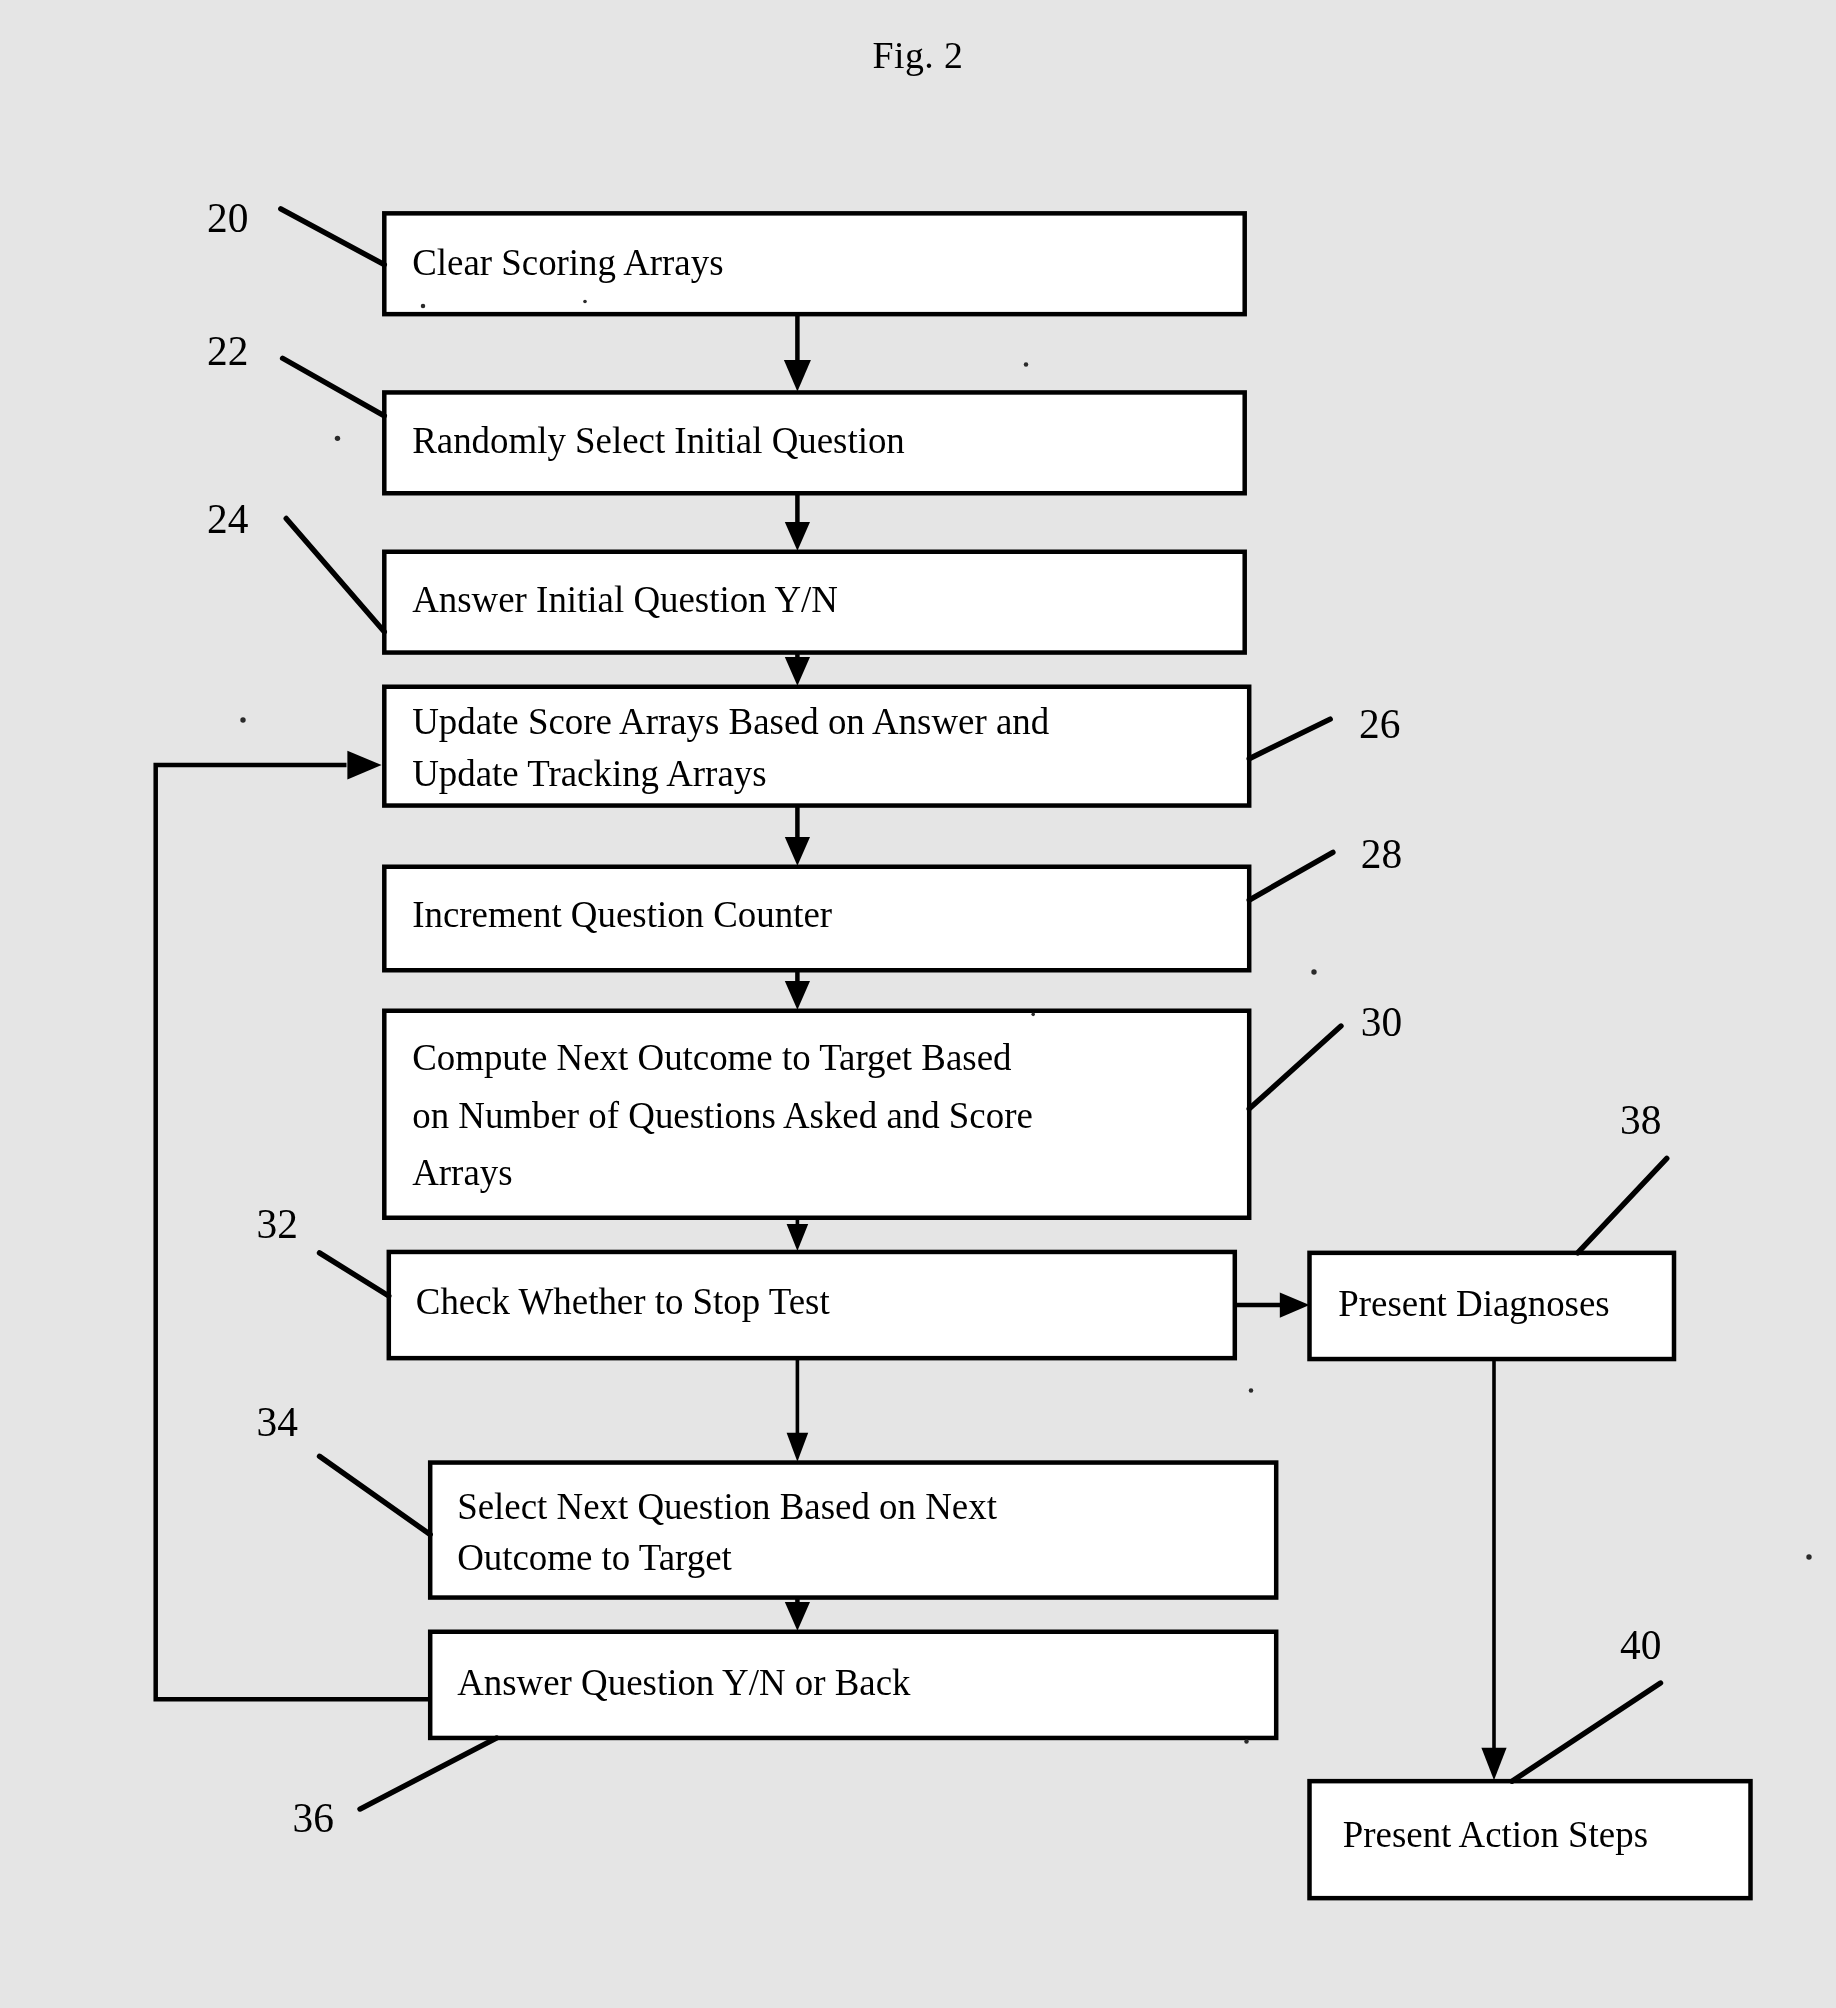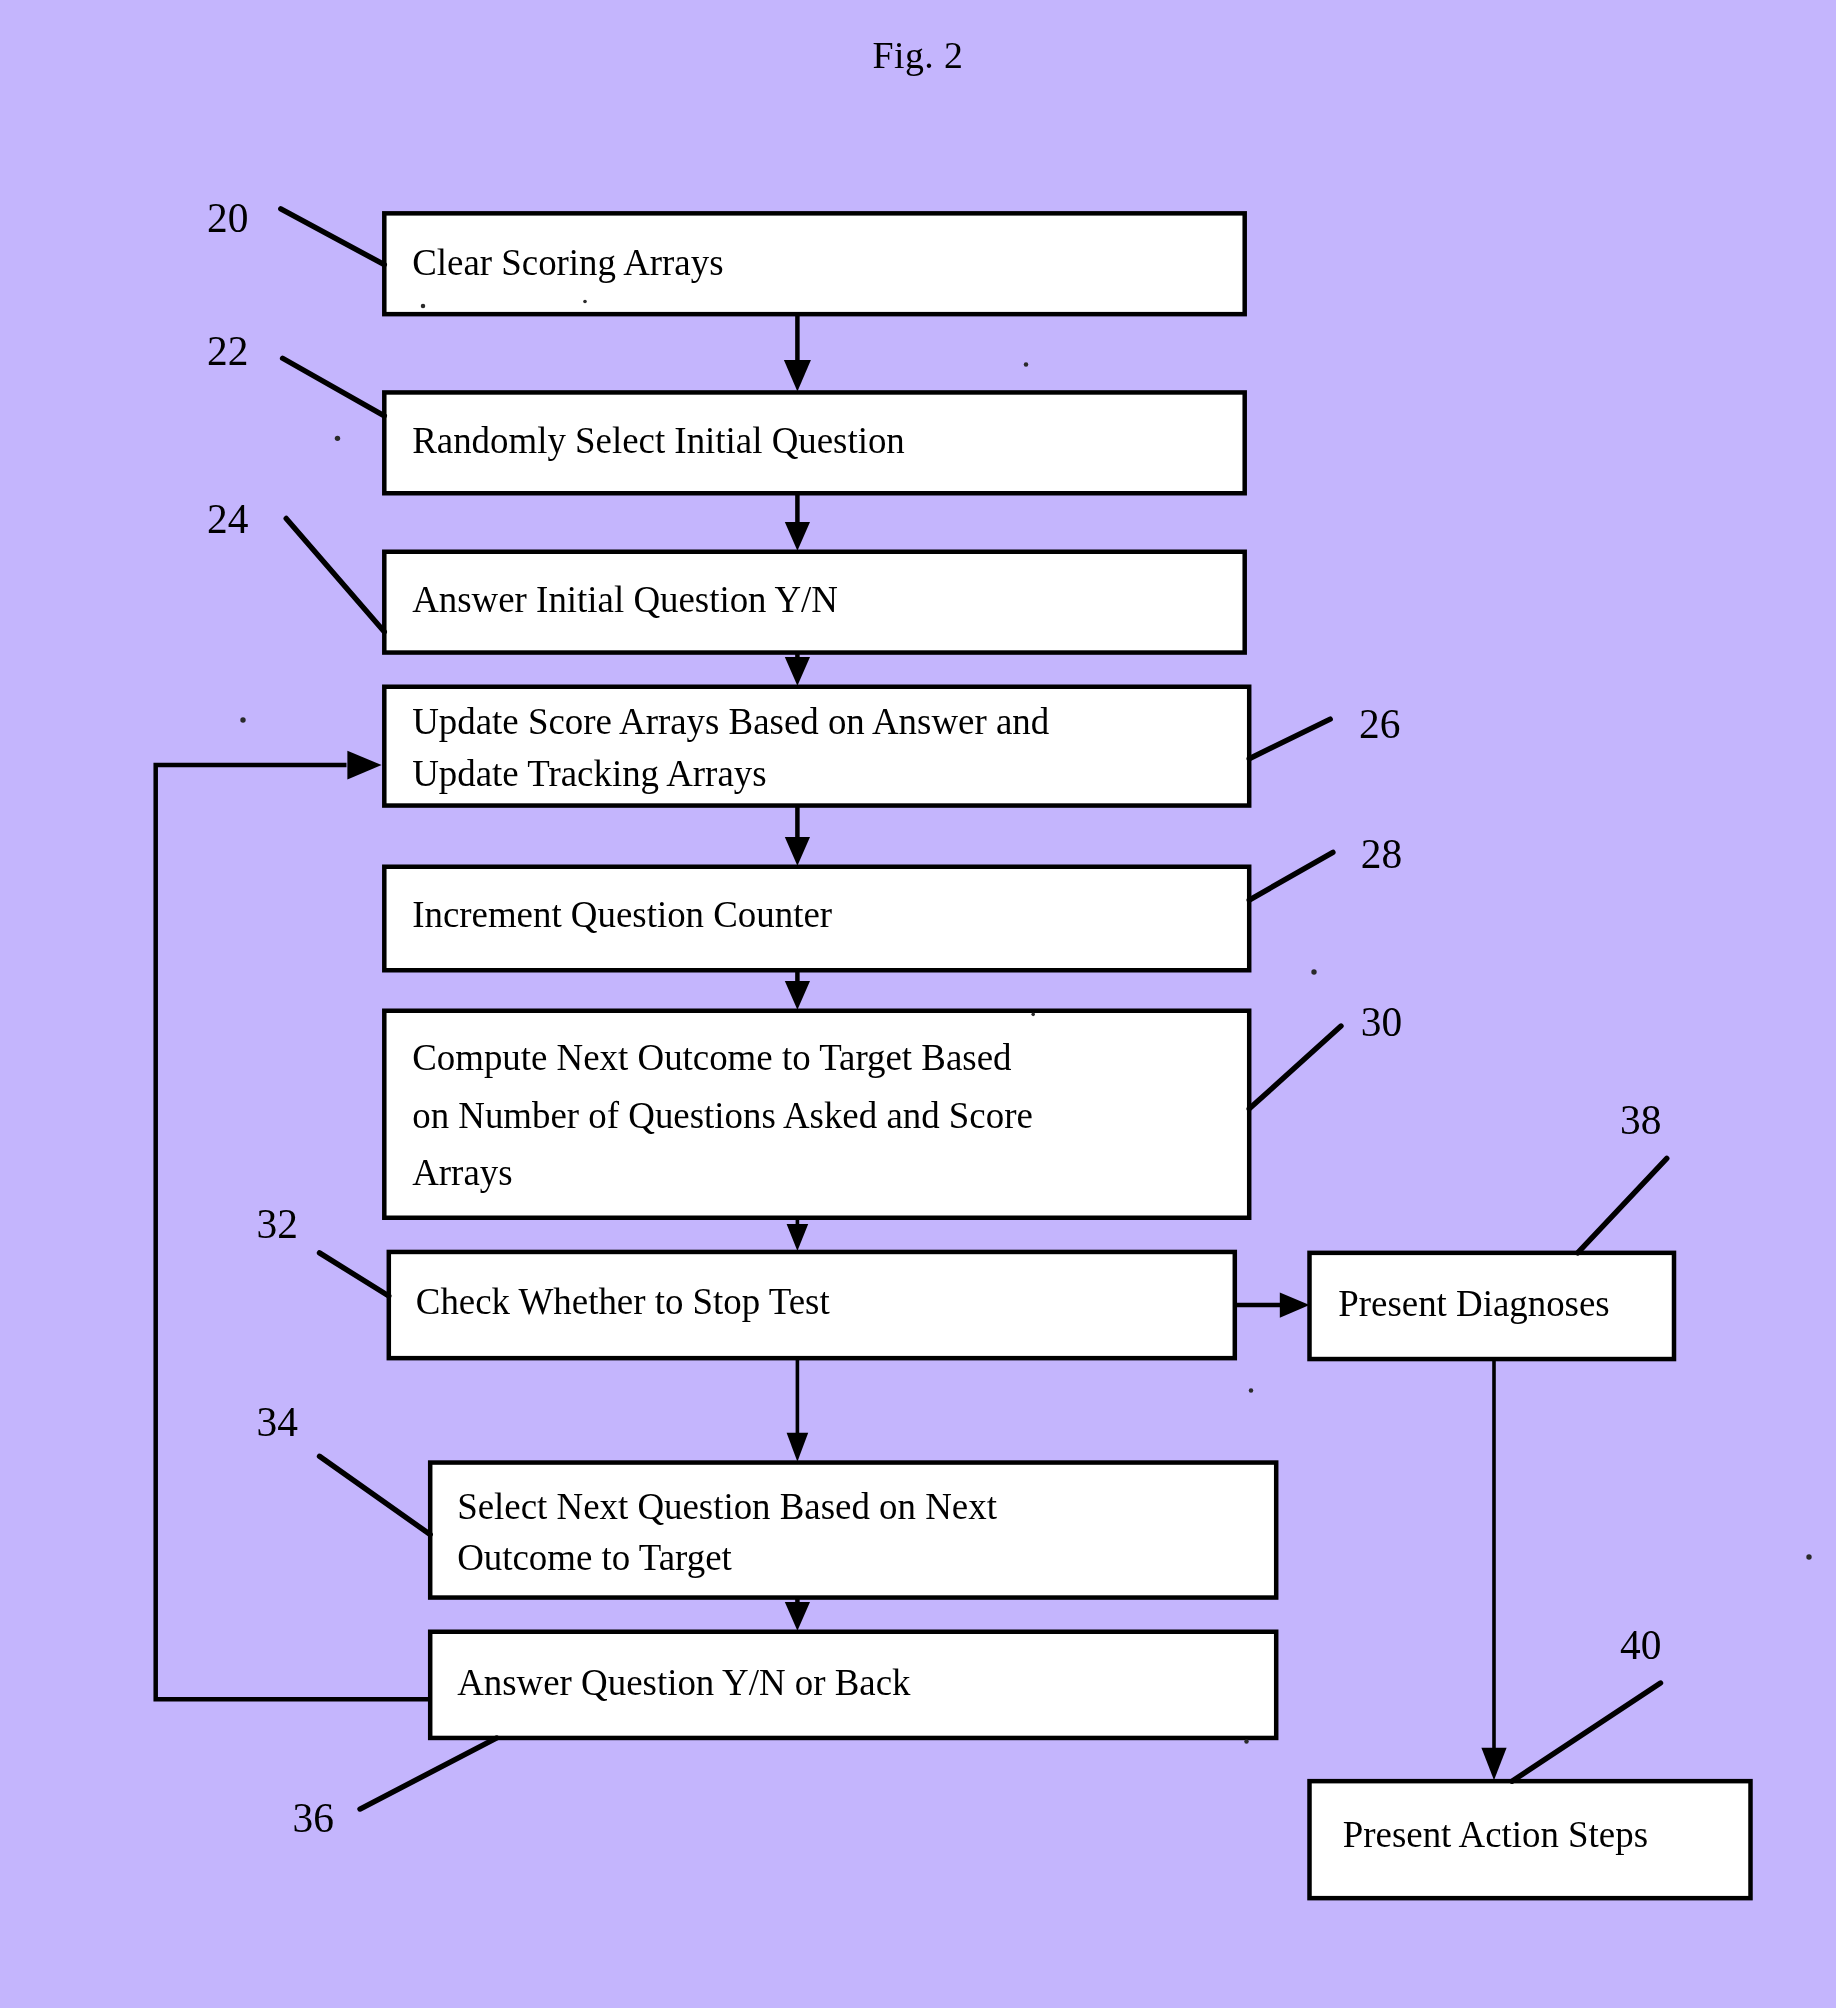--- a/index.html
+++ b/index.html
@@ -11,21 +11,21 @@
     width: 1836px;
     height: 2008px;
     font-family: "Liberation Serif", "DejaVu Serif", serif;
     color: #000000;
     overflow: hidden;
   }
   #figure-root {
     position: relative;
     width: 1836px;
     height: 2008px;
-    background: #c4b5fd;
+    background: #e5e5e5;
   }
   #diagram-svg {
     position: absolute;
     left: 0;
     top: 0;
     width: 1836px;
     height: 2008px;
     display: block;
   }
   .fig-title {

